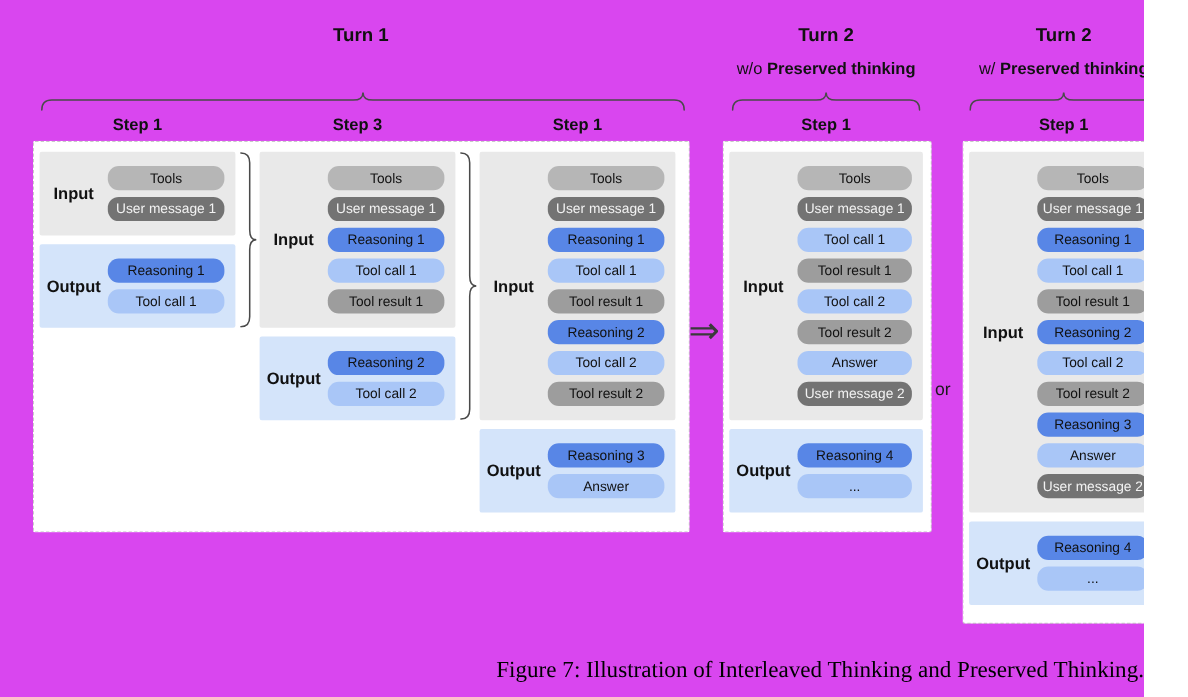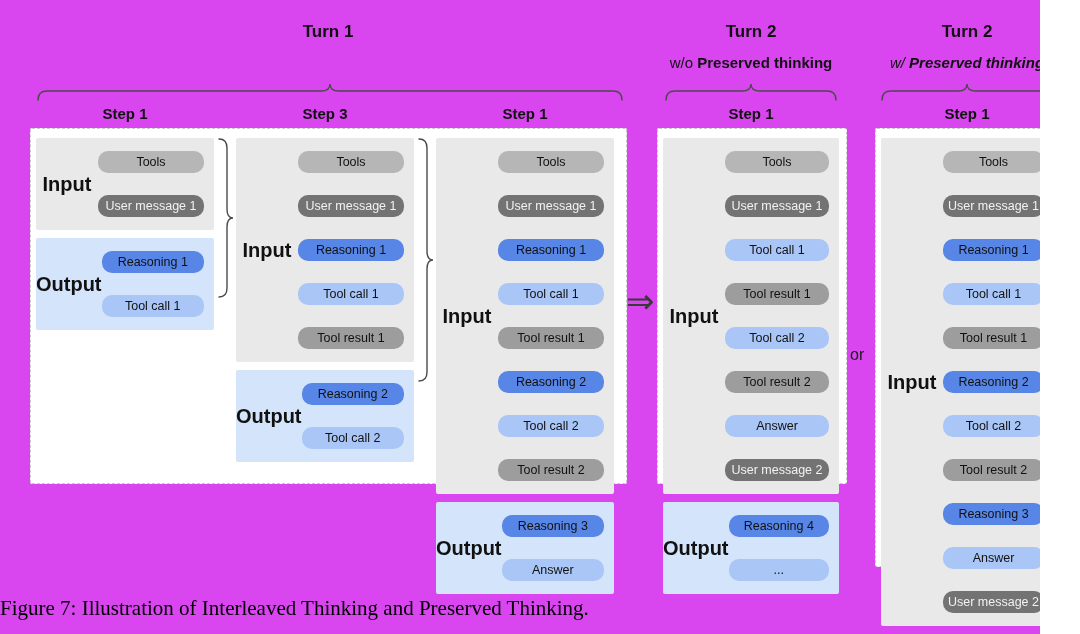--- a/index.html
+++ b/index.html
@@ -10,56 +10,56 @@
   .turn-sub{position:absolute;transform:translateX(-50%);font-size:15px;white-space:nowrap;}
   .turn-sub .b{font-weight:bold;}
   .step-label{position:absolute;transform:translateX(-50%);font-size:15px;font-weight:bold;white-space:nowrap;text-align:center;}
 
   .turn-box{position:absolute;border:1px dashed #c9c9c9;border-radius:2px;background:#fff;}
 
   .step-col{position:absolute;display:flex;flex-direction:column;gap:8px;}
   .block{display:flex;align-items:center;border-radius:2px;}
   .input-block{background:#e9e9e9;}
   .output-block{background:#d4e4fa;}
-  .block-label{flex:0 0 62px;text-align:center;font-size:20px;font-weight:bold;color:#111;}
-  .pills{flex:1;display:flex;flex-direction:column;gap:22px;padding:13px 10px 13px 0;text-align:center;}
+  .block-label{flex:0 0 62px;text-align:center;font-size:15px;font-weight:bold;color:#111;}
+  .pills{flex:1;display:flex;flex-direction:column;gap:6px;padding:13px 10px 13px 0;text-align:center;}
   .pill{height:22px;border-radius:10px;display:flex;align-items:center;justify-content:center;
         font-size:12.5px;line-height:1;color:#111;}
   .pill-tools{background:#b6b6b6;}
   .pill-user{background:#737373;color:#f2f2f2;}
   .pill-result{background:#9d9d9d;}
   .pill-reasoning{background:#5886e6;}
   .pill-toolcall,.pill-answer,.pill-dots{background:#a9c6f7;}
 
   .brace{position:absolute;}
   .connector{position:absolute;color:#3a3a3a;}
   #arrow{font-size:34px;line-height:1;}
   #or-label{font-size:16px;color:#1a1a1a;}
 
-  #caption{position:absolute;left:0;right:0;top:596px;text-align:left;
+  #caption{position:absolute;left:0;right:0;top:596px;text-align:right;
            font-family:"Liberation Serif",serif;font-size:21px;color:#000;}
 </style>
 </head>
 <body>
 
 <div id="page">
 
   <div class="turn-title" style="left:328px;top:22px;">Turn 1</div>
   <svg class="brace" width="586" height="20" style="left:37px;top:82px;" viewBox="0 0 586 20">
       <path d="M1 18 Q1 9 10 9 L284 9 Q293 9 293 2 Q293 9 302 9 L576 9 Q585 9 585 18" fill="none" stroke="#4a4a4a" stroke-width="1.4" stroke-linecap="round"></path>
     </svg>
 
   <div class="turn-title" style="left:751px;top:22px;">Turn 2</div>
   <div class="turn-sub" style="left:751px;top:54px;"><span>w/o </span><span class="b">Preserved thinking</span><span></span></div>
   <svg class="brace" width="172" height="20" style="left:665px;top:82px;" viewBox="0 0 172 20">
       <path d="M1 18 Q1 9 10 9 L77 9 Q86 9 86 2 Q86 9 95 9 L162 9 Q171 9 171 18" fill="none" stroke="#4a4a4a" stroke-width="1.4" stroke-linecap="round"></path>
     </svg>
 
   <div class="turn-title" style="left:967px;top:22px;">Turn 2</div>
-  <div class="turn-sub" style="left:967px;top:54px;font-style:italic;"><span>w/ </span><span class="b">Preserved thinking</span><span></span></div>
+  <div class="turn-sub" style="left:967px;top:54px;"><span>w/ </span><span class="b">Preserved thinking</span><span></span></div>
   <svg class="brace" width="172" height="20" style="left:881px;top:82px;" viewBox="0 0 172 20">
       <path d="M1 18 Q1 9 10 9 L77 9 Q86 9 86 2 Q86 9 95 9 L162 9 Q171 9 171 18" fill="none" stroke="#4a4a4a" stroke-width="1.4" stroke-linecap="round"></path>
     </svg>
 
   <div class="step-label" style="left:125px;top:105px;">Step 1</div>
   <div class="step-label" style="left:325px;top:105px;">Step 3</div>
   <div class="step-label" style="left:525px;top:105px;">Step 1</div>
   <div class="step-label" style="left:751px;top:105px;">Step 1</div>
   <div class="step-label" style="left:967px;top:105px;">Step 1</div>
 

